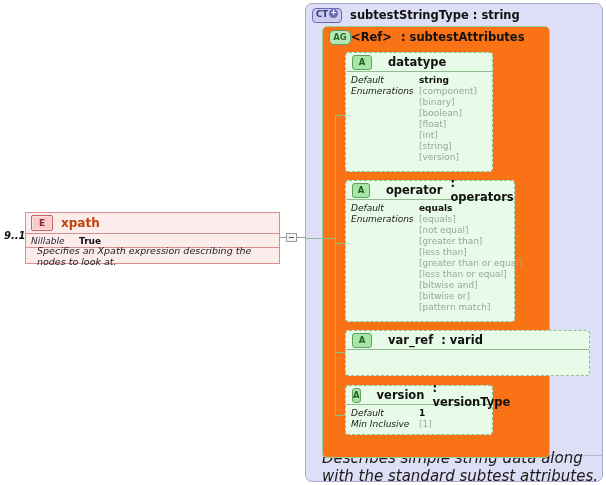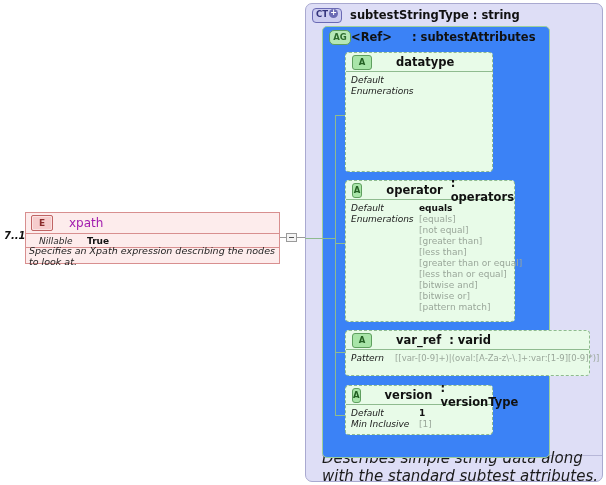--- a/index.html
+++ b/index.html
@@ -19,27 +19,27 @@
     box-sizing:border-box;
   }
   .elem-hdr{height:21px;display:flex;align-items:center;padding-left:5px;
             border-bottom:1px solid #d88f8f;box-sizing:border-box;}
   .badge-e{
     width:20px;height:14px;border:1px solid #c06464;border-radius:2px;
     background:#f6cccc;color:#8a2b2b;font-size:9px;font-weight:bold;
     display:flex;align-items:center;justify-content:center;
     box-shadow:inset 0 0 0 1px #fae2e2;
   }
-  .elem-name{font-size:12px;font-weight:normal;margin-left:16px;color:#a21caf;}
+  .elem-name{font-size:12px;font-weight:bold;margin-left:8px;color:#c2410c;}
   .elem-type{font-size:12px;font-weight:bold;margin-left:24px;color:#1a1a1a;}
-  .elem-prop{height:14px;display:flex;align-items:center;padding-left:13px;
+  .elem-prop{height:14px;display:flex;align-items:center;padding-left:5px;
              border-bottom:1px solid #d88f8f;box-sizing:border-box;}
   .prop-key{font-style:italic;font-size:9px;color:#2a2a2a;width:48px;}
   .prop-val{font-size:9px;font-weight:bold;color:#111;}
-  .elem-doc{height:16px;display:flex;align-items:center;padding-left:3px;
+  .elem-doc{height:16px;display:flex;align-items:center;padding-left:11px;
             font-style:italic;font-size:9.5px;color:#222;}
   .card{position:absolute;left:4px;top:230px;font-style:italic;font-size:10px;
         font-weight:bold;color:#111;}
 
   
   .conn-box{position:absolute;left:286px;top:233px;width:11px;height:9px;
             border:1px solid #9a9a9a;background:#f4f4f4;box-sizing:border-box;}
   .conn-box:after{content:"";position:absolute;left:2px;top:3px;width:5px;height:1px;background:#555;}
   .conn-line{position:absolute;background:#9a9a9a;}
 
@@ -62,69 +62,69 @@
 
   .ct-footer{
     position:absolute;left:16px;bottom:5px;width:286px;height:18px;
     border-top:1px solid #b7b7d8;display:flex;align-items:center;
     font-style:italic;font-size:15px;color:#1a1a1a;padding-top:2px;
   }
 
   
   .ag-box{
     position:absolute;left:322px;top:26px;width:228px;height:432px;
-    background:#3b82f6;border:1px solid #9ccf9c;border-radius:5px;
+    background:#f97316;border:1px solid #9ccf9c;border-radius:5px;
     box-sizing:border-box;overflow:hidden;
   }
   .ag-hdr{height:20px;display:flex;align-items:center;padding-left:6px;}
   .badge-ag{
     width:20px;height:13px;border:1px solid #5f9f5f;border-radius:5px;
     background:#b6e8b6;color:#2d6b2d;font-size:8.5px;font-weight:bold;
     display:flex;align-items:center;justify-content:center;
   }
   .ag-ref{font-size:11.5px;font-weight:bold;color:#111;}
-  .ag-type{font-size:11.5px;font-weight:bold;margin-left:20px;color:#111;}
+  .ag-type{font-size:11.5px;font-weight:bold;margin-left:9px;color:#111;}
 
   
   .tline{position:absolute;background:#8fbb8f;}
 
   
   .attr{
     position:absolute;
     background:#e8fbe8;
     border:1px dashed #8fbb8f;
     border-radius:4px;
     box-sizing:border-box;
   }
   .attr-hdr{height:19px;display:flex;align-items:center;padding-left:6px;
             border-bottom:1px solid #8fbb8f;box-sizing:border-box;}
   .badge-a{
     width:18px;height:13px;border:1px solid #5f9f5f;border-radius:3px;
     background:#a8e5a8;color:#225f22;font-size:8.5px;font-weight:bold;
     display:flex;align-items:center;justify-content:center;
   }
-  .attr-name{font-size:11.5px;font-weight:bold;margin-left:24px;color:#111;}
+  .attr-name{font-size:11.5px;font-weight:bold;margin-left:16px;color:#111;}
   .attr-type{font-size:11.5px;font-weight:bold;margin-left:8px;color:#111;}
   .attr-body{padding:3px 0 0 5px;display:flex;}
   .lbl-col{width:68px;flex:0 0 68px;}
   .val-col{flex:1;}
   .facet-lbl{font-style:italic;font-size:9px;color:#1a1a1a;line-height:11px;
              white-space:nowrap;}
   .facet-val{font-size:9px;font-weight:bold;color:#111;line-height:11px;}
   .enum-val{font-size:9px;color:#9aa79a;line-height:11px;white-space:nowrap;}
   .pattern-val{font-size:8.5px;color:#9aa79a;line-height:11px;white-space:nowrap;
                font-family:"DejaVu Sans","Liberation Sans",sans-serif;}
   .min-val{font-size:9px;color:#9aa79a;line-height:11px;}
 </style>
 </head>
 <body>
 
 <div class="canvas">
 
-  <div class="card">7..1</div>
+  <div class="card">9..1</div>
 
   <div class="elem-box">
     <div class="elem-hdr">
       <span class="badge-e">E</span>
       <span class="elem-name">xpath</span>
     </div>
     <div class="elem-prop">
       <span class="prop-key">Nillable</span>
       <span class="prop-val">True</span>
     </div>
@@ -164,20 +164,30 @@
 
   <div class="attr" style="left:345px;top:52px;width:148px;height:120px;">
     <div class="attr-hdr">
       <span class="badge-a">A</span>
       <span class="attr-name">datatype</span>
     </div>
     <div class="attr-body">
       <div class="lbl-col">
         <div class="facet-lbl">Default</div>
         <div class="facet-lbl">Enumerations</div>
+      </div>
+      <div class="val-col">
+        <div class="facet-val">string</div>
+        <div class="enum-val">[component]</div>
+        <div class="enum-val">[binary]</div>
+        <div class="enum-val">[boolean]</div>
+        <div class="enum-val">[float]</div>
+        <div class="enum-val">[int]</div>
+        <div class="enum-val">[string]</div>
+        <div class="enum-val">[version]</div>
       </div>
     </div>
   </div>
 
   <div class="attr" style="left:345px;top:180px;width:170px;height:142px;">
     <div class="attr-hdr">
       <span class="badge-a">A</span>
       <span class="attr-name">operator</span>
       <span class="attr-type">: operators</span>
     </div>
@@ -200,28 +210,20 @@
       </div>
     </div>
   </div>
 
   <div class="attr" style="left:345px;top:330px;width:245px;height:46px;">
     <div class="attr-hdr">
       <span class="badge-a">A</span>
       <span class="attr-name">var_ref</span>
       <span class="attr-type">: varid</span>
     </div>
-    <div class="attr-body">
-      <div class="lbl-col" style="width:44px;flex:0 0 44px;">
-        <div class="facet-lbl">Pattern</div>
-      </div>
-      <div class="val-col">
-        <div class="pattern-val">[[var-[0-9]+)|(oval:[A-Za-z\-\.]+:var:[1-9][0-9]*)]</div>
-      </div>
-    </div>
   </div>
 
   <div class="attr" style="left:345px;top:385px;width:148px;height:50px;">
     <div class="attr-hdr">
       <span class="badge-a">A</span>
       <span class="attr-name">version</span>
       <span class="attr-type">: versionType</span>
     </div>
     <div class="attr-body">
       <div class="lbl-col">

